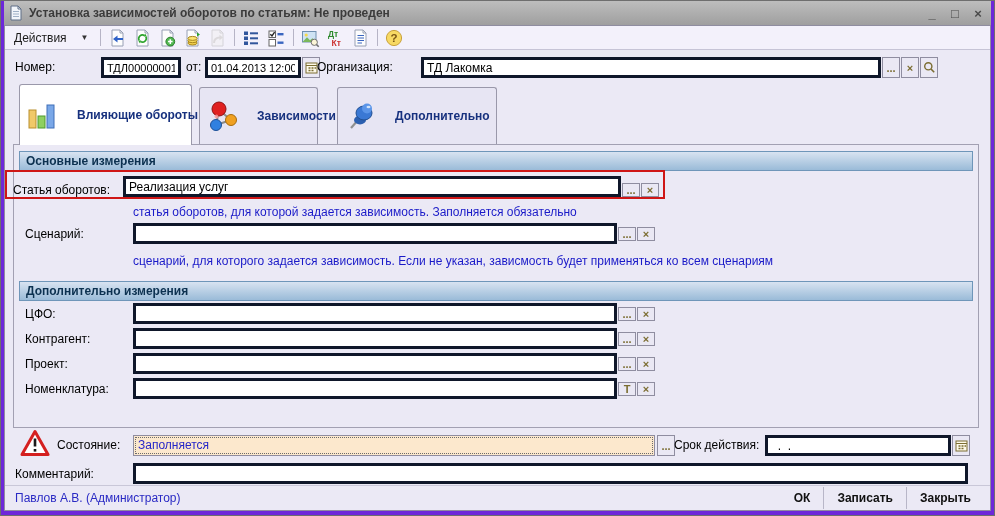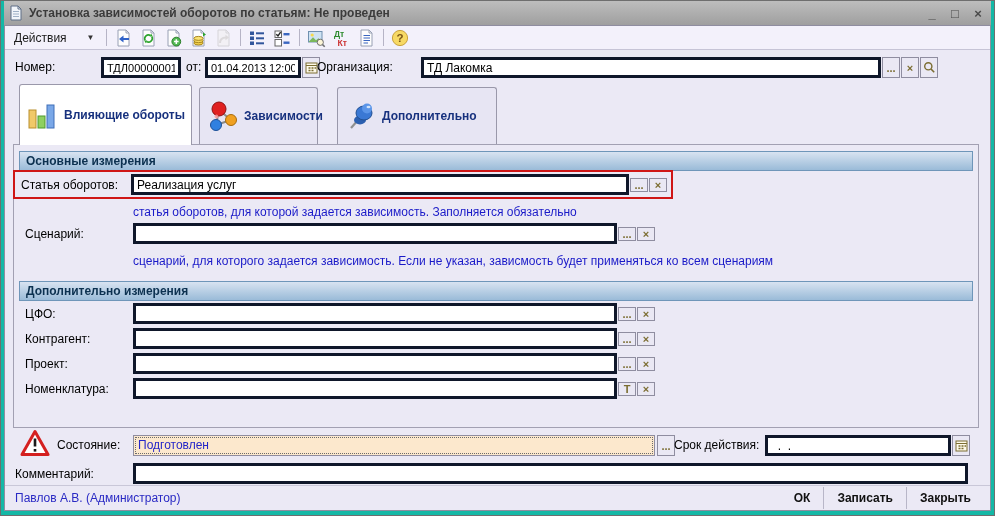--- a/index.html
+++ b/index.html
@@ -1,63 +1,63 @@
 <!DOCTYPE html>
 <html><head>
 <meta charset="utf-8">
 <style>
   * { margin:0; padding:0; box-sizing:border-box; }
   html,body { background:#8f8f8f; }
   body { font-family:"Liberation Sans", sans-serif; font-size:12px; }
 
-  .window { width:995px; height:516px; border:1px solid #6e6e6e; background:#14b8a6; padding:0 3px 3px; position:relative; }
+  .window { width:995px; height:516px; border:1px solid #6e6e6e; background:#6d28d9; padding:0 3px 3px; position:relative; }
 
   .titlebar { height:24px; display:flex; align-items:center; padding:0 4px; gap:5px;
               background:linear-gradient(#bdbdbd,#9f9f9f); }
   .titlebar .title { font-weight:bold; color:#3b3b3b; flex:1; white-space:nowrap; overflow:hidden; }
   .winbtn { width:18px; text-align:center; color:#4a4a4a; font-weight:bold; font-size:13px; cursor:default; }
 
   .bodyarea { position:relative; height:486px; background:#ebe9f5; border:1px solid #8f8da0; overflow:hidden; }
 
   .toolbar { position:absolute; top:0; left:0; right:0; height:24px; background:#f3f1fb;
              border-bottom:1px solid #c6c4d6; display:flex; align-items:center; padding:0 4px; }
-  .actions { display:flex; align-items:center; gap:20px; padding:2px 7px 2px 5px; color:#1a1a1a; cursor:default; }
+  .actions { display:flex; align-items:center; gap:14px; padding:2px 7px 2px 5px; color:#1a1a1a; cursor:default; }
   .caret { font-size:8px; color:#333; }
   .tsep { width:1px; height:17px; background:#b6b4c6; margin:0 4px; flex:none; }
   .tbtn { width:25px; height:22px; display:flex; align-items:center; justify-content:center; cursor:default; }
   .tbtn.disabled { opacity:.45; filter:grayscale(.8); }
 
   .lbl { position:absolute; color:#000; white-space:nowrap; }
   .inp { font-size:12px; font-family:inherit; border:3px solid #0f172a; background:#fff; height:21px; padding:1px 3px; color:#000; min-width:0; }
   .fwrap { position:absolute; display:flex; height:21px; align-items:stretch; }
   .fwrap .inp { flex:1; }
   .fbtn { width:18px; background:#eae8f4; border:1px solid #8f8da0; margin-left:1px; flex:none;
           display:flex; align-items:center; justify-content:center;
           font-size:11px; font-weight:bold; color:#7b6d31; cursor:default; }
 
   
-  .tab { position:absolute; display:flex; align-items:center; gap:6px; padding:0 10px 0 6px;
+  .tab { position:absolute; display:flex; align-items:center; gap:19px; padding:0 10px 0 6px;
          border:1px solid #9a98aa; border-bottom:none; border-radius:3px 3px 0 0;
          background:#e7e5f3; cursor:default; }
   .tab .tlabel { font-weight:bold; color:#17317e; white-space:nowrap; }
   .tab.active { background:#ffffff; z-index:3; }
 
   .panel { position:absolute; left:8px; top:118px; width:966px; height:284px;
            border:1px solid #a2a0b2; background:#ebe9f5; }
 
   .ghdr { position:absolute; left:14px; width:954px; height:19px; z-index:1;
           background:linear-gradient(#d8e3f1,#9abbd8); border:1px solid #6f96b9;
           font-weight:bold; color:#0c3150; padding:2px 0 16px 6px; }
 
   .frow { position:absolute; left:20px; width:630px; display:flex; align-items:center; }
   .flbl { width:108px; flex:none; color:#000; }
   .frow .inp { flex:1; }
 
-  .hlbox { position:absolute; left:8px; top:144px; width:660px; height:29px;
-           border:2px solid #cf1616; display:flex; align-items:center; padding:0 4px 0 6px; z-index:2; }
+  .hlbox { position:absolute; left:0; top:144px; width:660px; height:29px;
+           border:2px solid #cf1616; display:flex; align-items:flex-end; padding:0 4px 0 6px; z-index:2; }
   .hlbox .flbl { width:110px; }
   .hlbox .inp { flex:1; }
 
   .hint { position:absolute; color:#1a1ac8; white-space:nowrap; }
   .rhint { position:absolute; left:663px; top:306px; width:304px; color:#1a1ac8; line-height:15px; }
 
   .statefld { position:absolute; left:128px; top:409px; width:522px; height:21px;
               background:#fce8cd; border:1px solid #8f8da0; color:#2626c8;
               padding:2px 4px; outline:1px dotted #6b6b6b; outline-offset:-3px; cursor:default; }
   .sbtn { position:absolute; height:21px; }
@@ -349,21 +349,21 @@
 
 
     <span class="warnicon">
       <svg width="30" height="28" viewBox="0 0 30 28">
           <path d="M15 2.5 28 25.5H2z" fill="#fff" stroke="#d42020" stroke-width="3" stroke-linejoin="round"></path>
           <rect x="13.7" y="9.5" width="2.6" height="8" fill="#1a1a1a"></rect>
           <rect x="13.7" y="20" width="2.6" height="2.6" fill="#1a1a1a"></rect>
         </svg>
     </span>
     <span class="lbl" style="left:52px; top:412px;">Состояние:</span>
-    <div class="statefld">Подготовлен</div>
+    <div class="statefld">Заполняется</div>
     <span class="fbtn sbtn" style="left:651px; top:409px;">...</span>
 
     <span class="lbl" style="left:669px; top:412px;">Срок действия:</span>
     <div class="fwrap" style="left:760px; top:409px; width:205px;">
       <input class="inp" value="  .  ." style="">
       <span class="fbtn">
         <span>
             <svg width="13" height="13" viewBox="0 0 13 13">
               <rect x="1" y="2" width="11" height="10" fill="#fdf9ea" stroke="#7b6d31"></rect>
               <path d="M1 4.5h11" stroke="#7b6d31"></path>

